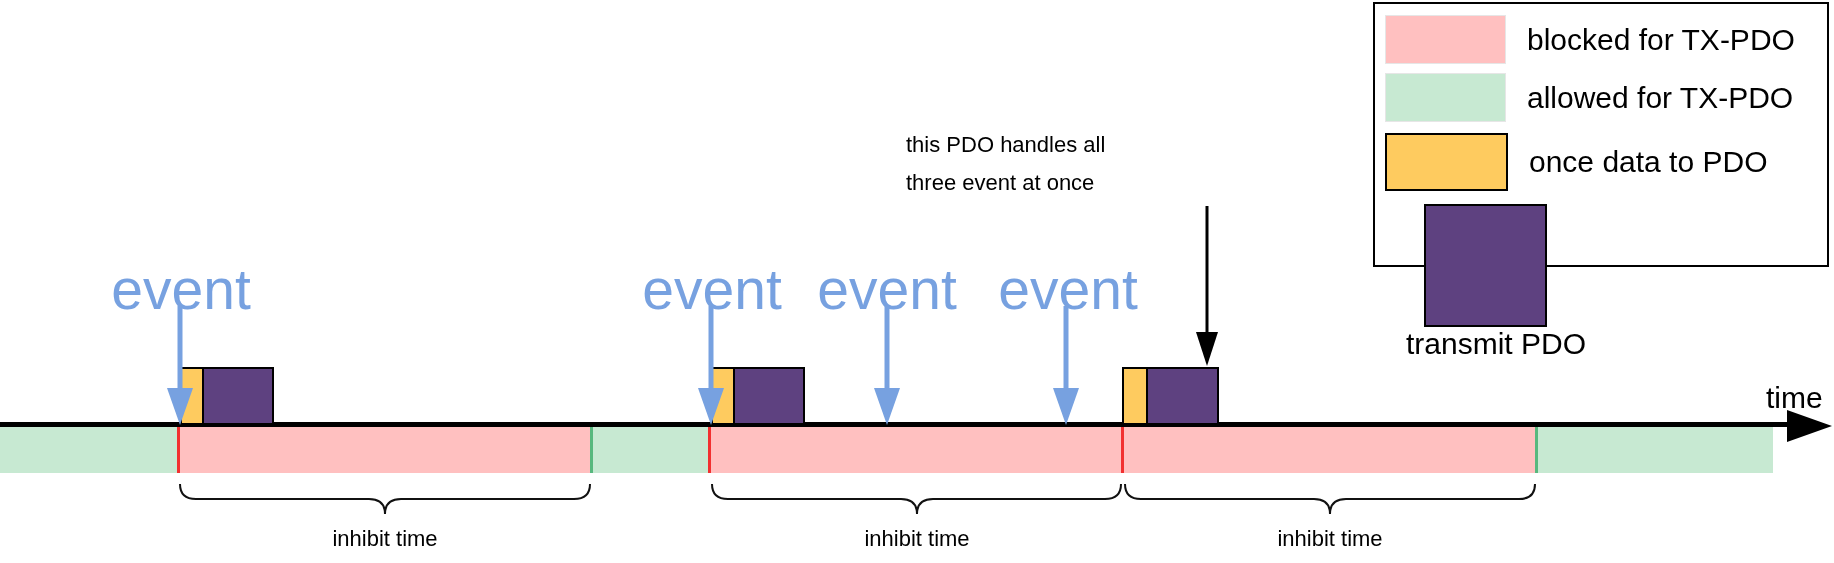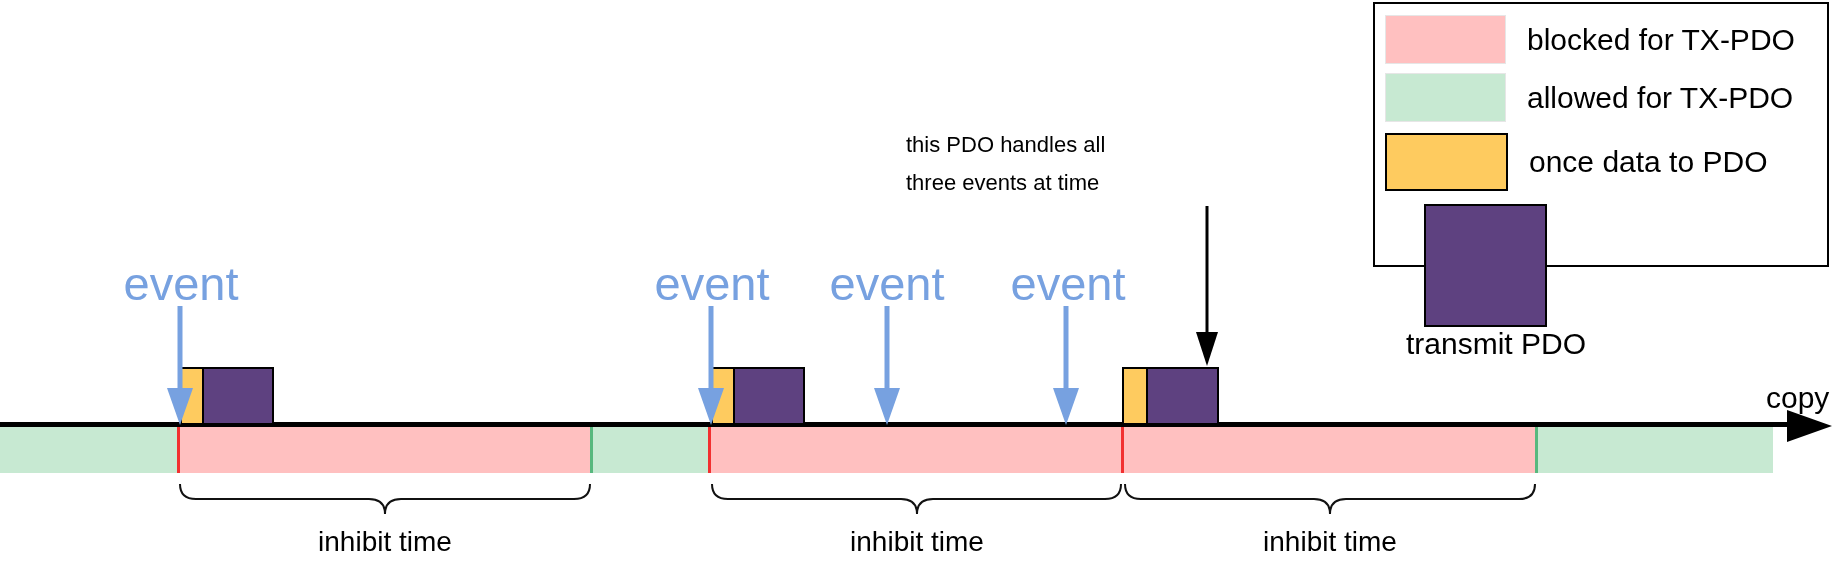--- a/index.html
+++ b/index.html
@@ -35,32 +35,32 @@
     position:absolute;top:367px;height:58px;
     border:2px solid #000;box-sizing:border-box;
     display:flex;
   }
   .pdo-copy{background:#fecb5f;height:100%;}
   .pdo-transmit{background:#5e4180;height:100%;border-left:2px solid #000;box-sizing:border-box;flex:1;}
   
   .event-label{
     position:absolute;top:256px;
     transform:translateX(-50%);
-    font-size:47px;color:#77a1e0;white-space:nowrap;
+    font-size:57px;color:#77a1e0;white-space:nowrap;
   }
   
   .annotation{
     position:absolute;left:906px;top:126px;
     font-size:22px;color:#000;line-height:38px;white-space:nowrap;
   }
   
   .inhibit-label{
     position:absolute;top:526px;
     transform:translateX(-50%);
-    font-size:28px;color:#000;white-space:nowrap;
+    font-size:22px;color:#000;white-space:nowrap;
   }
   
   .legend{
     position:absolute;left:1373px;top:2px;width:456px;height:265px;
     border:2px solid #000;box-sizing:border-box;background:#fff;
   }
   .legend-row{position:absolute;left:10px;display:flex;align-items:center;}
   .legend-swatch{width:119px;flex:0 0 119px;}
   .sw-blocked{height:47px;background:#ffc0c0;border:1px solid #e6e6e6;}
   .sw-allowed{height:47px;background:#c7e9d2;border:1px solid #e6e6e6;}
@@ -79,21 +79,21 @@
   <div class="bar-seg seg-blocked" style="left:710px;width:827px;"></div>
   <div class="bar-seg seg-allowed" style="left:1537px;width:236px;"></div>
 
   <div class="divider div-red" style="left:177px;"></div>
   <div class="divider div-green" style="left:590px;"></div>
   <div class="divider div-red" style="left:708px;"></div>
   <div class="divider div-red" style="left:1121px;"></div>
   <div class="divider div-green" style="left:1535px;"></div>
 
   <div class="timeline"></div>
-  <div class="time-label">copy</div>
+  <div class="time-label">time</div>
 
   <div class="pdo-group" style="left:180px;width:94px;">
     <div class="pdo-copy" style="width:20px;"></div>
     <div class="pdo-transmit"></div>
   </div>
   <div class="pdo-group" style="left:711px;width:94px;">
     <div class="pdo-copy" style="width:20px;"></div>
     <div class="pdo-transmit"></div>
   </div>
   <div class="pdo-group" style="left:1122px;width:97px;">
@@ -101,21 +101,21 @@
     <div class="pdo-transmit"></div>
   </div>
 
   <div class="event-label" style="left:181px;">event</div>
   <div class="event-label" style="left:712px;">event</div>
   <div class="event-label" style="left:887px;">event</div>
   <div class="event-label" style="left:1068px;">event</div>
 
   <div class="annotation">
     <div>this PDO handles all</div>
-    <div>three events at time</div>
+    <div>three event at once</div>
   </div>
 
   <div class="inhibit-label" style="left:385px;">inhibit time</div>
   <div class="inhibit-label" style="left:917px;">inhibit time</div>
   <div class="inhibit-label" style="left:1330px;">inhibit time</div>
 
   <svg class="svg-layer" viewBox="0 0 1834 563">
 
     <polygon points="1787,410 1787,442 1832,426" fill="#000"></polygon>
 

